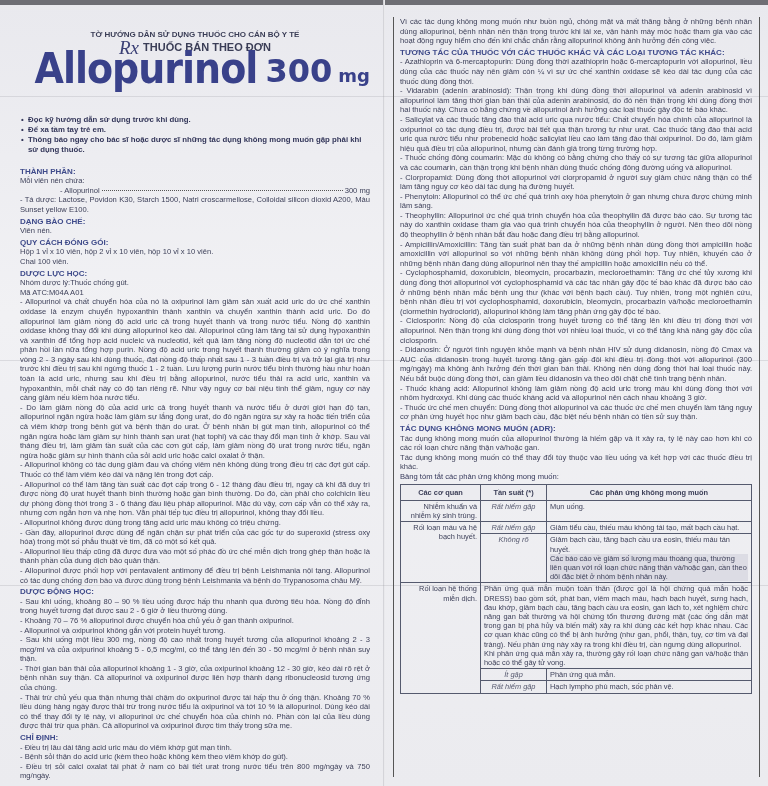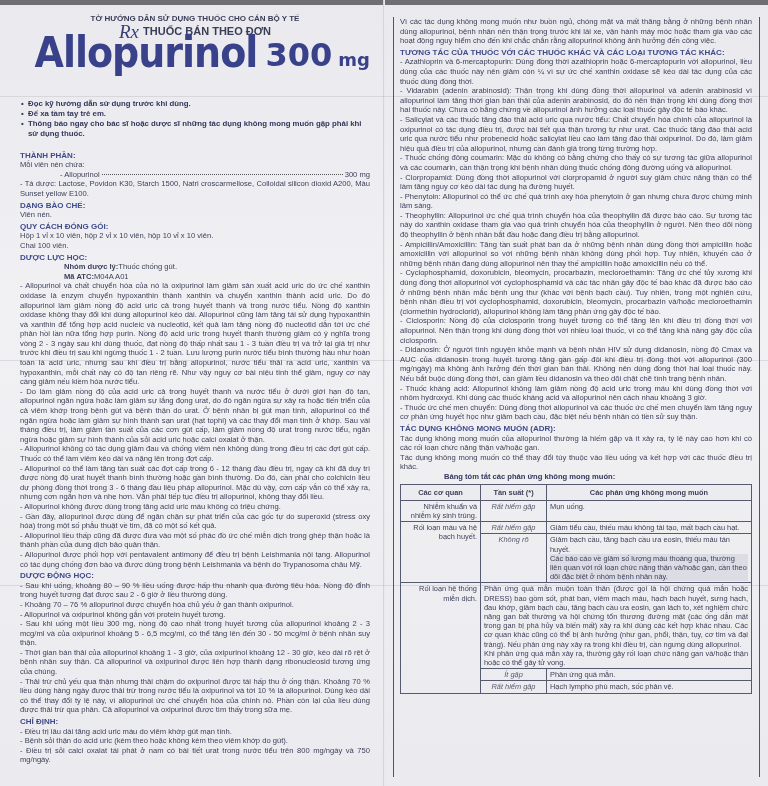--- a/index.html
+++ b/index.html
@@ -9,41 +9,41 @@
     position: absolute; left: 0; top: 0; width: 768px; height: 786px;
     background: linear-gradient(180deg, #e9e9ee 0%, #f1f1f4 40%, #ebebef 100%);
     overflow: hidden;
   }
   .topbar { position: absolute; left: 0; top: 0; width: 768px; height: 5px; background: #6e6e74; }
   .fold { position: absolute; left: 383px; top: 0; width: 2px; height: 786px; background: linear-gradient(90deg,#c9c9cf,#f4f4f6); }
   .crease1 { position: absolute; left: 0; top: 96px; width: 768px; height: 1px; background: rgba(150,150,160,.25); }
   .crease2 { position: absolute; left: 0; top: 360px; width: 768px; height: 1px; background: rgba(150,150,160,.25); }
   .crease3 { position: absolute; left: 0; top: 585px; width: 768px; height: 1px; background: rgba(150,150,160,.25); }
 
-  .col { position: absolute; top: 6px; font-size: 7.6px; line-height: 9.6px; color: #3c3f58; }
+  .col { position: absolute; top: 22px; font-size: 7.6px; line-height: 9.6px; color: #3c3f58; }
   .col-left { left: 20px; width: 350px; }
   .col-right { left: 400px; width: 352px; top: 17px; }
   .rule-left { position: absolute; left: 393px; top: 17px; width: 1px; height: 760px; background: #555; }
   .rule-right { position: absolute; left: 759px; top: 17px; width: 1px; height: 760px; background: #555; }
 
   .j { text-align: justify; }
   .hdr { text-align: center; font-weight: bold; font-size: 8px; color: #3a3d56; margin-top: 8px; }
   .rx-row { text-align: center; margin-top: 3px; height: 18px; }
   .rx { font-style: italic; font-size: 19px; color: #3b4076; font-family: Liberation Serif, serif; vertical-align: -3px; }
   .rx-sub { font-size: 11px; font-weight: bold; color: #3a3d56; margin-left: 2px; }
   .title { text-align: right; margin-top: 4px; height: 42px; color: #39418a; font-weight: bold; }
   .title .name { font-size: 38px; letter-spacing: -1px; font-family: "DejaVu Sans", sans-serif; transform: scaleY(1.1); display: inline-block; }
   .title .dose { font-size: 32px; margin-left: 6px; font-family: "DejaVu Sans", sans-serif; display: inline-block; }
   .title .unit { font-size: 18px; margin-left: 4px; font-family: "DejaVu Sans", sans-serif; }
   .warn { font-weight: bold; font-size: 7.8px; line-height: 10px; margin-top: 8px; color: #34375a; }
   .warn li { list-style: none; padding-left: 8px; position: relative; }
   .warn li::before { content: "•"; position: absolute; left: 1px; }
   .sec { font-weight: bold; color: #3e4a8a; font-size: 8px; margin-top: 2px; }
   .sec.first { margin-top: 12px; }
-  .b { font-weight: bold; margin-left: 44px; }
+  .b { font-weight: normal; }
   .dots { display: flex; align-items: baseline; margin-left: 40px; }
   .dots .fill { flex: 1; border-bottom: 1px dotted #555; margin: 0 2px; transform: translateY(-2px); }
   p { margin: 0; }
 
   table.adr { width: 352px; border-collapse: collapse; margin-top: 2px; font-size: 7.4px; line-height: 9.2px; }
   table.adr th, table.adr td { border: 1px solid #555a6e; padding: 1px 3px; vertical-align: top; }
   table.adr th { font-weight: bold; text-align: center; padding: 3px; background: #ececf0; }
   table.adr td.freq { font-style: italic; text-align: center; color: #55586e; }
   table.adr td.organ { width: 80px; text-align: right; }
   table.adr td.fcol { width: 66px; }

